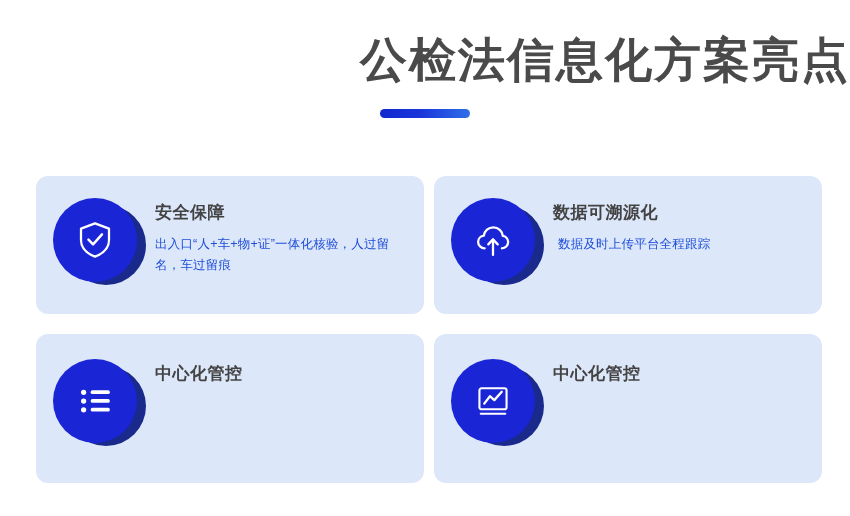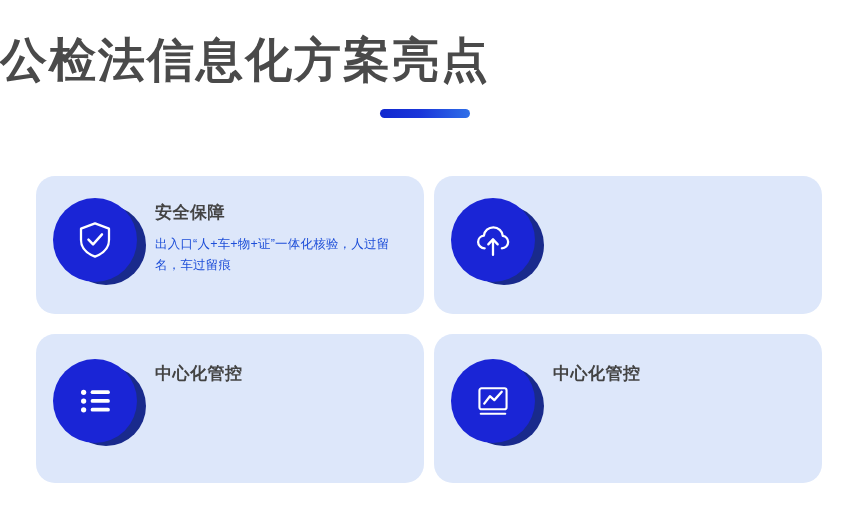--- a/index.html
+++ b/index.html
@@ -15,21 +15,21 @@
   .page {
     position: relative;
     width: 850px;
     height: 516px;
     background: #ffffff;
   }
 
   
   .header {
     padding-top: 34px;
-    text-align: left;
+    text-align: right;
   }
 
   .page-title {
     font-size: 47px;
     font-weight: bold;
     color: #4a4a4a;
     letter-spacing: 2px;
     line-height: 1.12;
     white-space: nowrap;
   }
@@ -51,21 +51,21 @@
     display: grid;
     grid-template-columns: 388px 388px;
     grid-template-rows: 138px 149px;
     column-gap: 10px;
     row-gap: 20px;
   }
 
   .card {
     position: relative;
     background: #dde7fa;
-    border-radius: 19px;
+    border-radius: 12px;
     display: flex;
     align-items: flex-start;
     padding: 22px 20px 20px 17px;
   }
 
   .card-row2 { padding-top: 25px; }
 
   
   .icon-badge {
     position: relative;
@@ -162,20 +162,24 @@
       <div class="icon-badge">
         <div class="icon-shadow"></div>
         <div class="icon-circle">
           <svg viewBox="0 0 48 48" fill="none">
             <path d="M14.5 33.5 C10.4 33.5 7 30.2 7 26.2 C7 22.5 9.9 19.4 13.6 19 C14.2 13.6 18.8 9.5 24.4 9.5 C30.1 9.5 34.8 13.8 35.2 19.3 C38.7 19.9 41.3 22.9 41.3 26.4 C41.3 30.3 38.1 33.5 34.1 33.5" stroke="#ffffff" stroke-width="2.6" stroke-linecap="round" stroke-linejoin="round" fill="none"></path>
             <path d="M24 41 V23.5" stroke="#ffffff" stroke-width="2.6" stroke-linecap="round"></path>
             <path d="M18.6 29 L24 23.3 L29.4 29" stroke="#ffffff" stroke-width="2.6" stroke-linecap="round" stroke-linejoin="round" fill="none"></path>
           </svg>
         </div>
       </div>
+      <div class="card-body">
+        <div class="card-title">数据可溯源化</div>
+        <div class="card-desc indent">数据及时上传平台全程跟踪</div>
+      </div>
     </div>
 
     <div class="card card-row2">
       <div class="icon-badge">
         <div class="icon-shadow"></div>
         <div class="icon-circle">
           <svg viewBox="0 0 48 48" fill="none">
             <circle cx="11" cy="14" r="3" fill="#ffffff"></circle>
             <circle cx="11" cy="24" r="3" fill="#ffffff"></circle>
             <circle cx="11" cy="34" r="3" fill="#ffffff"></circle>

